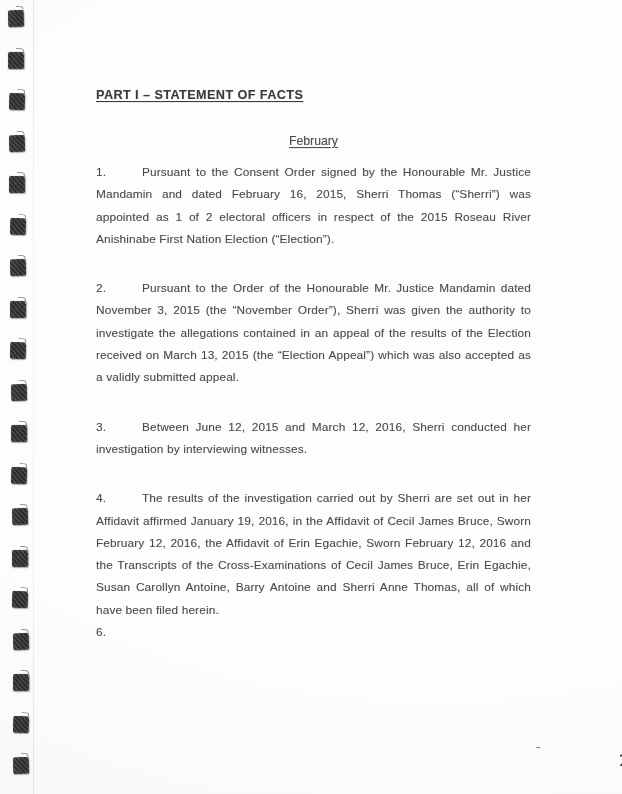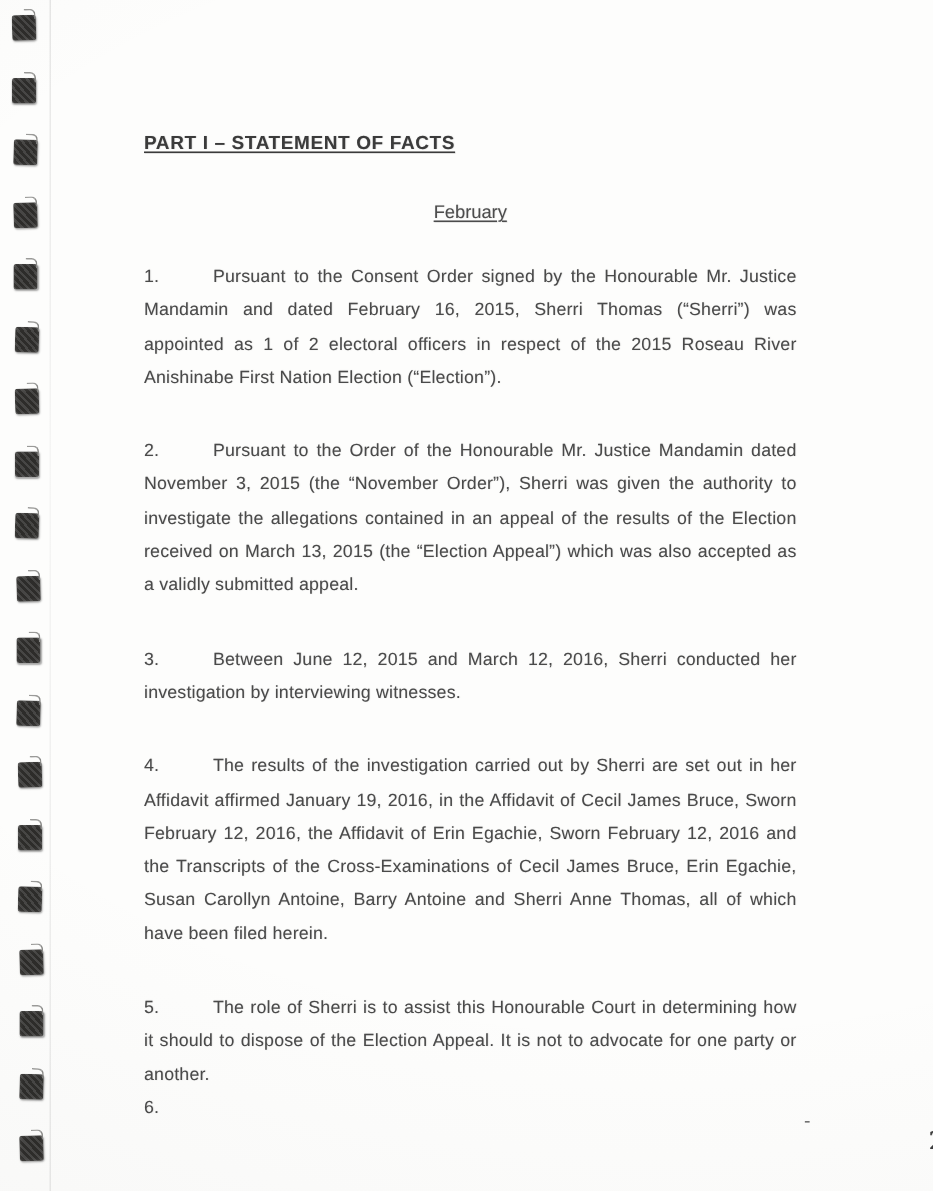--- a/index.html
+++ b/index.html
@@ -85,21 +85,21 @@
   }
   .para {
     margin: 27px 0 0 0;
     font-size: 11.8px;
     line-height: 22.3px;
     text-align: justify;
     color: #4a4a4a;
     letter-spacing: 0.15px;
     text-shadow: 0.3px 0.3px 0.7px rgba(90,90,90,0.30);
   }
-  .para.first { margin-top: 24px; }
+  .para.first { margin-top: 12px; }
   .para.no-gap { margin-top: 0; }
   .pnum {
     display: inline-block;
     width: 46px;
   }
 
   
   .stamp {
     position: absolute;
     top: 735px;
@@ -159,21 +159,20 @@
     <h2 class="sub-heading">February</h2>
 
     <p class="para first"><span class="pnum">1.</span><span>Pursuant to the Consent Order signed by the Honourable Mr. Justice Mandamin and dated February 16, 2015, Sherri Thomas (“Sherri”) was appointed as 1 of 2 electoral officers in respect of the 2015 Roseau River Anishinabe First Nation Election (“Election”).</span></p>
 
     <p class="para"><span class="pnum">2.</span><span>Pursuant to the Order of the Honourable Mr. Justice Mandamin dated November 3, 2015 (the “November Order”), Sherri was given the authority to investigate the allegations contained in an appeal of the results of the Election received on March 13, 2015 (the “Election Appeal”) which was also accepted as a validly submitted appeal.</span></p>
 
     <p class="para"><span class="pnum">3.</span><span>Between June 12, 2015 and March 12, 2016, Sherri conducted her investigation by interviewing witnesses.</span></p>
 
     <p class="para"><span class="pnum">4.</span><span>The results of the investigation carried out by Sherri are set out in her Affidavit affirmed January 19, 2016, in the Affidavit of Cecil James Bruce, Sworn February 12, 2016, the Affidavit of Erin Egachie, Sworn February 12, 2016 and the Transcripts of the Cross-Examinations of Cecil James Bruce, Erin Egachie, Susan Carollyn Antoine, Barry Antoine and Sherri Anne Thomas, all of which have been filed herein.</span></p>
 
-    <p class="para"><span class="pnum">5.</span><span>The role of Sherri is to assist this Honourable Court in determining how it should to dispose of the Election Appeal. It is not to advocate for one party or another.</span></p>
 
     <p class="para no-gap"><span>6.</span><span></span></p>
   </div>
 
   <div class="stamp">
     <span class="stamp-dash">-</span>
     <span class="stamp-number">226</span>
   </div>
 
 </div>

